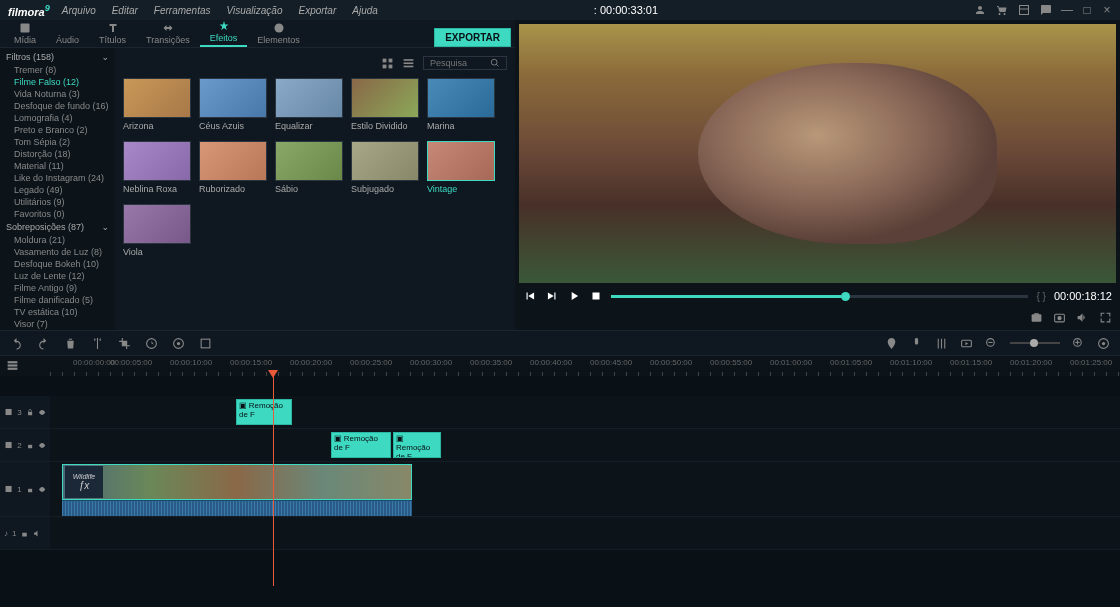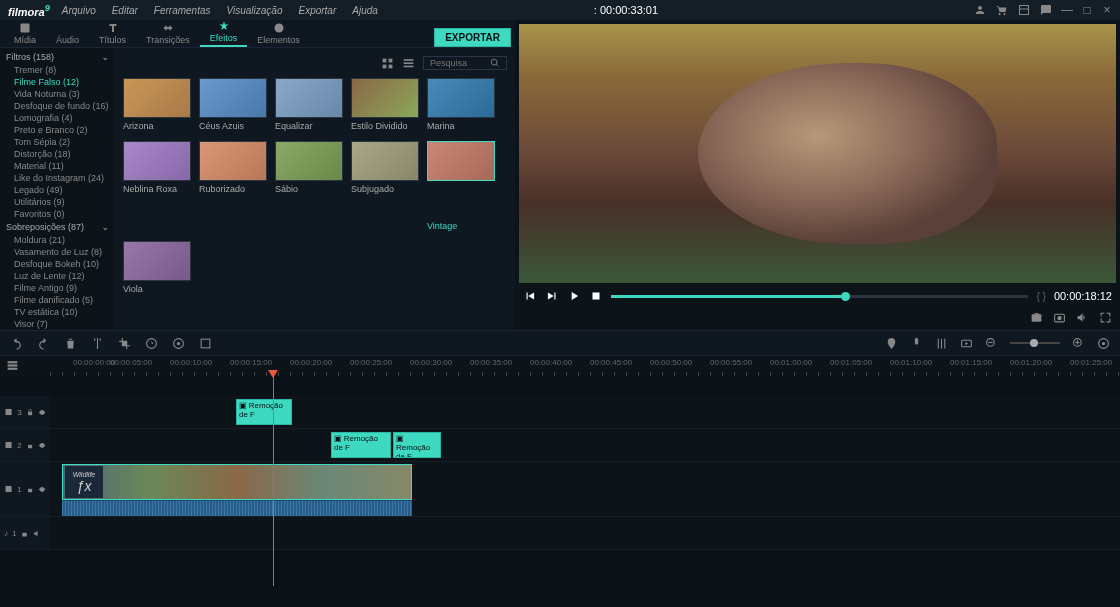--- a/index.html
+++ b/index.html
@@ -33,21 +33,21 @@
 .filter-item.active { color: #3dd9c1; }
 
 .effects-grid { flex: 1; padding: 4px 8px; overflow-y: auto; }
 .grid-header { display: flex; justify-content: flex-end; gap: 8px; padding: 4px 0; align-items: center; }
 .search-box { display: flex; align-items: center; border: 1px solid #2a3540; padding: 1px 6px; }
 .search-box input { background: none; border: none; color: #888; font-size: 9px; width: 60px; outline: none; }
 .thumbs { display: flex; flex-wrap: wrap; gap: 10px 8px; margin-top: 4px; }
 .thumb { display: flex; flex-direction: column; gap: 3px; cursor: pointer; }
 .thumb-img { width: 68px; height: 40px; background: linear-gradient(135deg, #8a6a4a, #c89878, #6a8aa8); border: 1px solid #2a3540; }
 .thumb-label { font-size: 9px; color: #aaa; }
-.thumb.active .thumb-label { color: #3dd9c1; margin-top: 37px; }
+.thumb.active .thumb-label { color: #3dd9c1; }
 .thumb.active .thumb-img { border-color: #3dd9c1; }
 
 
 .preview-panel { flex: 1; background: #0c141a; display: flex; flex-direction: column; padding: 4px; }
 .preview-video { flex: 1; background: linear-gradient(to bottom, #a8944a 0%, #8a6a3a 20%, #6a4838 50%, #483028 70%, #3a5838 100%); position: relative; }
 .preview-video::after { content: ""; position: absolute; left: 30%; top: 15%; width: 50%; height: 70%; background: radial-gradient(ellipse at 40% 40%, #b89878 0%, #8a6858 40%, #5a4038 70%); border-radius: 50% 45% 40% 50%; }
 .preview-controls { display: flex; align-items: center; gap: 8px; padding: 6px 4px; }
 .pc-btn { width: 14px; height: 14px; fill: #fff; cursor: pointer; }
 .progress { flex: 1; height: 3px; background: #2a3540; position: relative; }
 .progress-fill { width: 55%; height: 100%; background: #3dd9c1; }
@@ -529,21 +529,21 @@
           <rect x="6" y="10" width="12" height="10"></rect>
         </svg>
       <svg width="9" height="9" viewBox="0 0 24 24" fill="#888">
           <path d="M12 5C7 5 3 12 3 12s4 7 9 7 9-7 9-7-4-7-9-7z"></path>
         </svg>
     </div>
     <div class="track-body">
       <div class="clip video" style="left:12px;width:350px;">
         <div style="background:#1a2838;width:38px;height:100%;display:flex;flex-direction:column;align-items:center;justify-content:center;color:#ccc;font-style:italic">
           <span style="font-size:7px">Wildlife</span>
-          <span style="font-size:14px">ƒx</span>
+          <span style="font-size:10px">ƒx</span>
         </div>
       </div>
       <div class="audio-wave" style="left:12px;width:350px"></div>
     </div>
   </div>
 
   <div class="track">
     <div class="track-head">
       <span>♪</span>
       <span>1</span>

